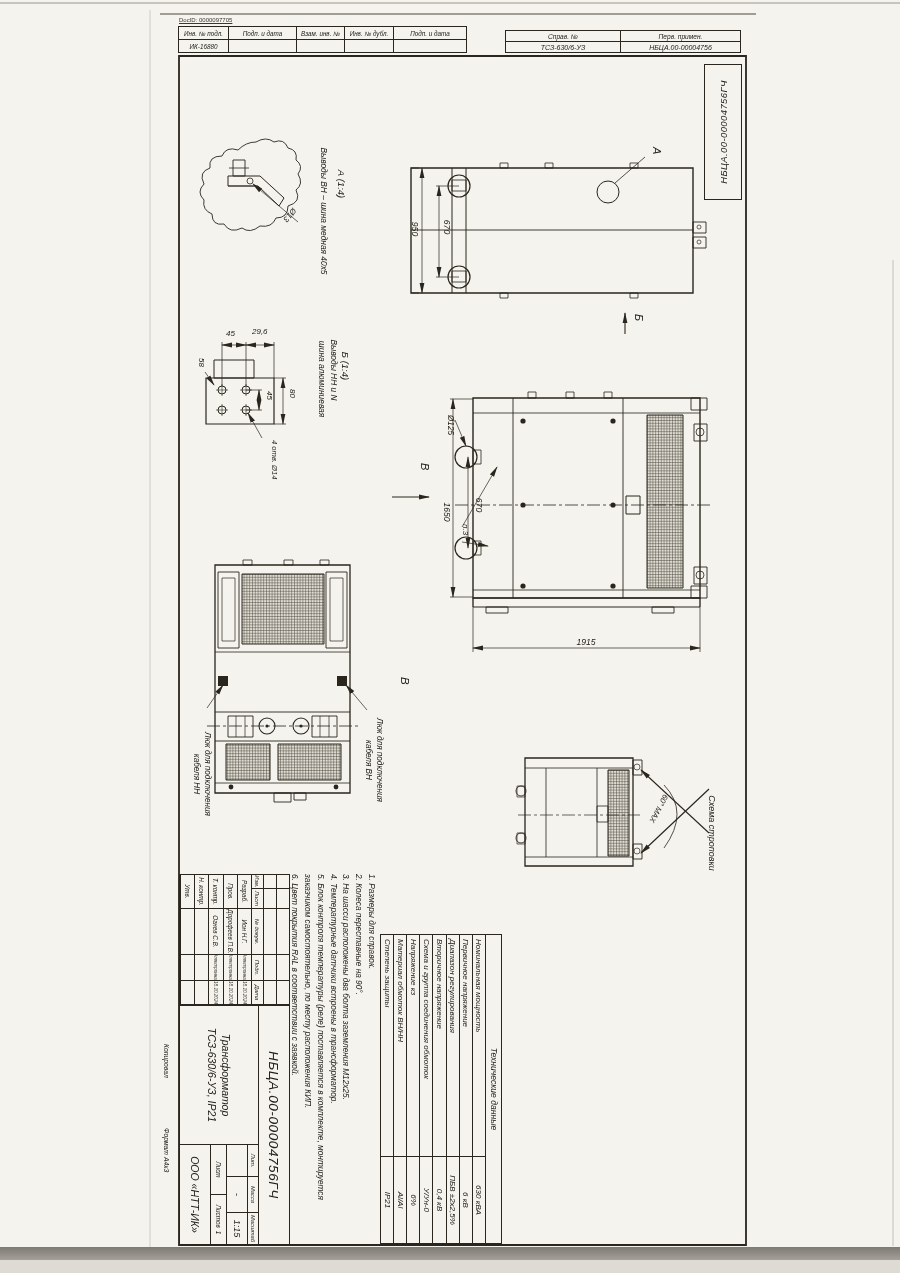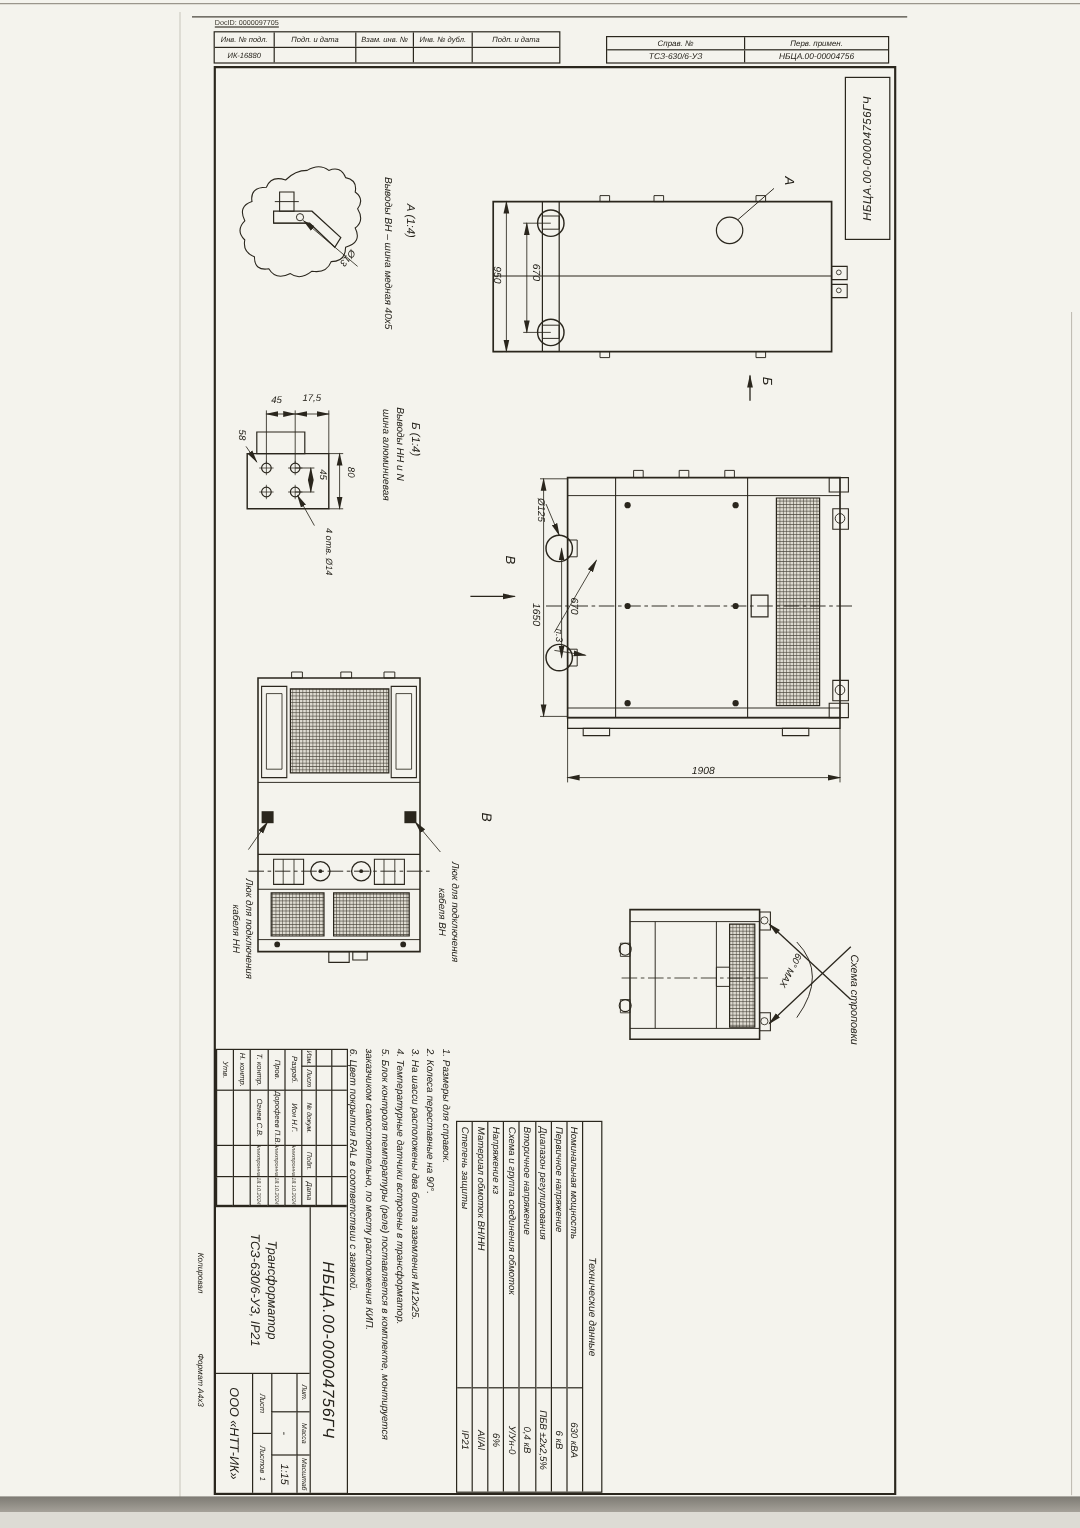--- a/index.html
+++ b/index.html
@@ -299,36 +299,36 @@
   </div>
 
   <div class="t r90 ctr" style="left:329px; top:108px; width:206px; font-size:8.4px;">Выводы ВН – шина медная 40х5</div>
   <div class="t r90 ctr" style="left:347px; top:160px; width:48px; font-size:9.5px;">А (1:4)</div>
   <div class="t" style="left:298px; top:212px; font-size:8px; transform:rotate(130deg); transform-origin:0 0;">Ø13</div>
 
   <div class="t r90 ctr" style="left:351px; top:340px; width:52px; font-size:9.5px;">Б (1:4)</div>
   <div class="t r90 ctr" style="left:339px; top:334px; width:72px; font-size:8.4px;">Выводы НН и N</div>
   <div class="t r90 ctr" style="left:327px; top:334px; width:90px; font-size:8.4px;">шина алюминиевая</div>
   <div class="t" style="left:226px; top:329px; font-size:8px;">45</div>
-  <div class="t" style="left:252px; top:327px; font-size:8px;">17,5</div>
+  <div class="t" style="left:252px; top:327px; font-size:8px;">29,6</div>
   <div class="t r90" style="left:206px; top:358px; font-size:8px;">58</div>
   <div class="t r90" style="left:274px; top:391px; font-size:8px;">45</div>
   <div class="t r90" style="left:297px; top:389px; font-size:8px;">80</div>
   <div class="t r90" style="left:279px; top:440px; font-size:7.6px;">4 отв. Ø14</div>
 
   <div class="t r90 ctr" style="left:420px; top:212px; width:34px; font-size:8.6px;">950</div>
   <div class="t r90 ctr" style="left:452px; top:214px; width:26px; font-size:8.6px;">670</div>
   <div class="t r90" style="left:663px; top:147px; font-size:11px;">А</div>
   <div class="t r90" style="left:645px; top:314px; font-size:11px;">Б</div>
 
   <div class="t r90 ctr" style="left:455px; top:408px; width:34px; font-size:8.2px;">Ø125</div>
   <div class="t r90 ctr" style="left:452px; top:494px; width:36px; font-size:8.6px;">1650</div>
   <div class="t r90 ctr" style="left:484px; top:492px; width:26px; font-size:8.6px;">670</div>
   <div class="t r90" style="left:470px; top:524px; font-size:8px;">п.3</div>
-  <div class="t ctr" style="left:563px; top:637px; width:46px; font-size:8.6px;">1908</div>
+  <div class="t ctr" style="left:563px; top:637px; width:46px; font-size:8.6px;">1915</div>
   <div class="t r90" style="left:431px; top:463px; font-size:11px;">В</div>
 
   <div class="t r90" style="left:411px; top:677px; font-size:11.5px;">В</div>
   <div class="r90" style="position:absolute; left:213px; top:707px; width:134px; font-style:italic; font-size:8.2px; line-height:11px; text-align:center;">
     <div>Люк для подключения</div>
     <div>кабеля НН</div>
   </div>
   <div class="r90" style="position:absolute; left:385px; top:693px; width:134px; font-style:italic; font-size:8.2px; line-height:11px; text-align:center;">
     <div>Люк для подключения</div>
     <div>кабеля ВН</div>

